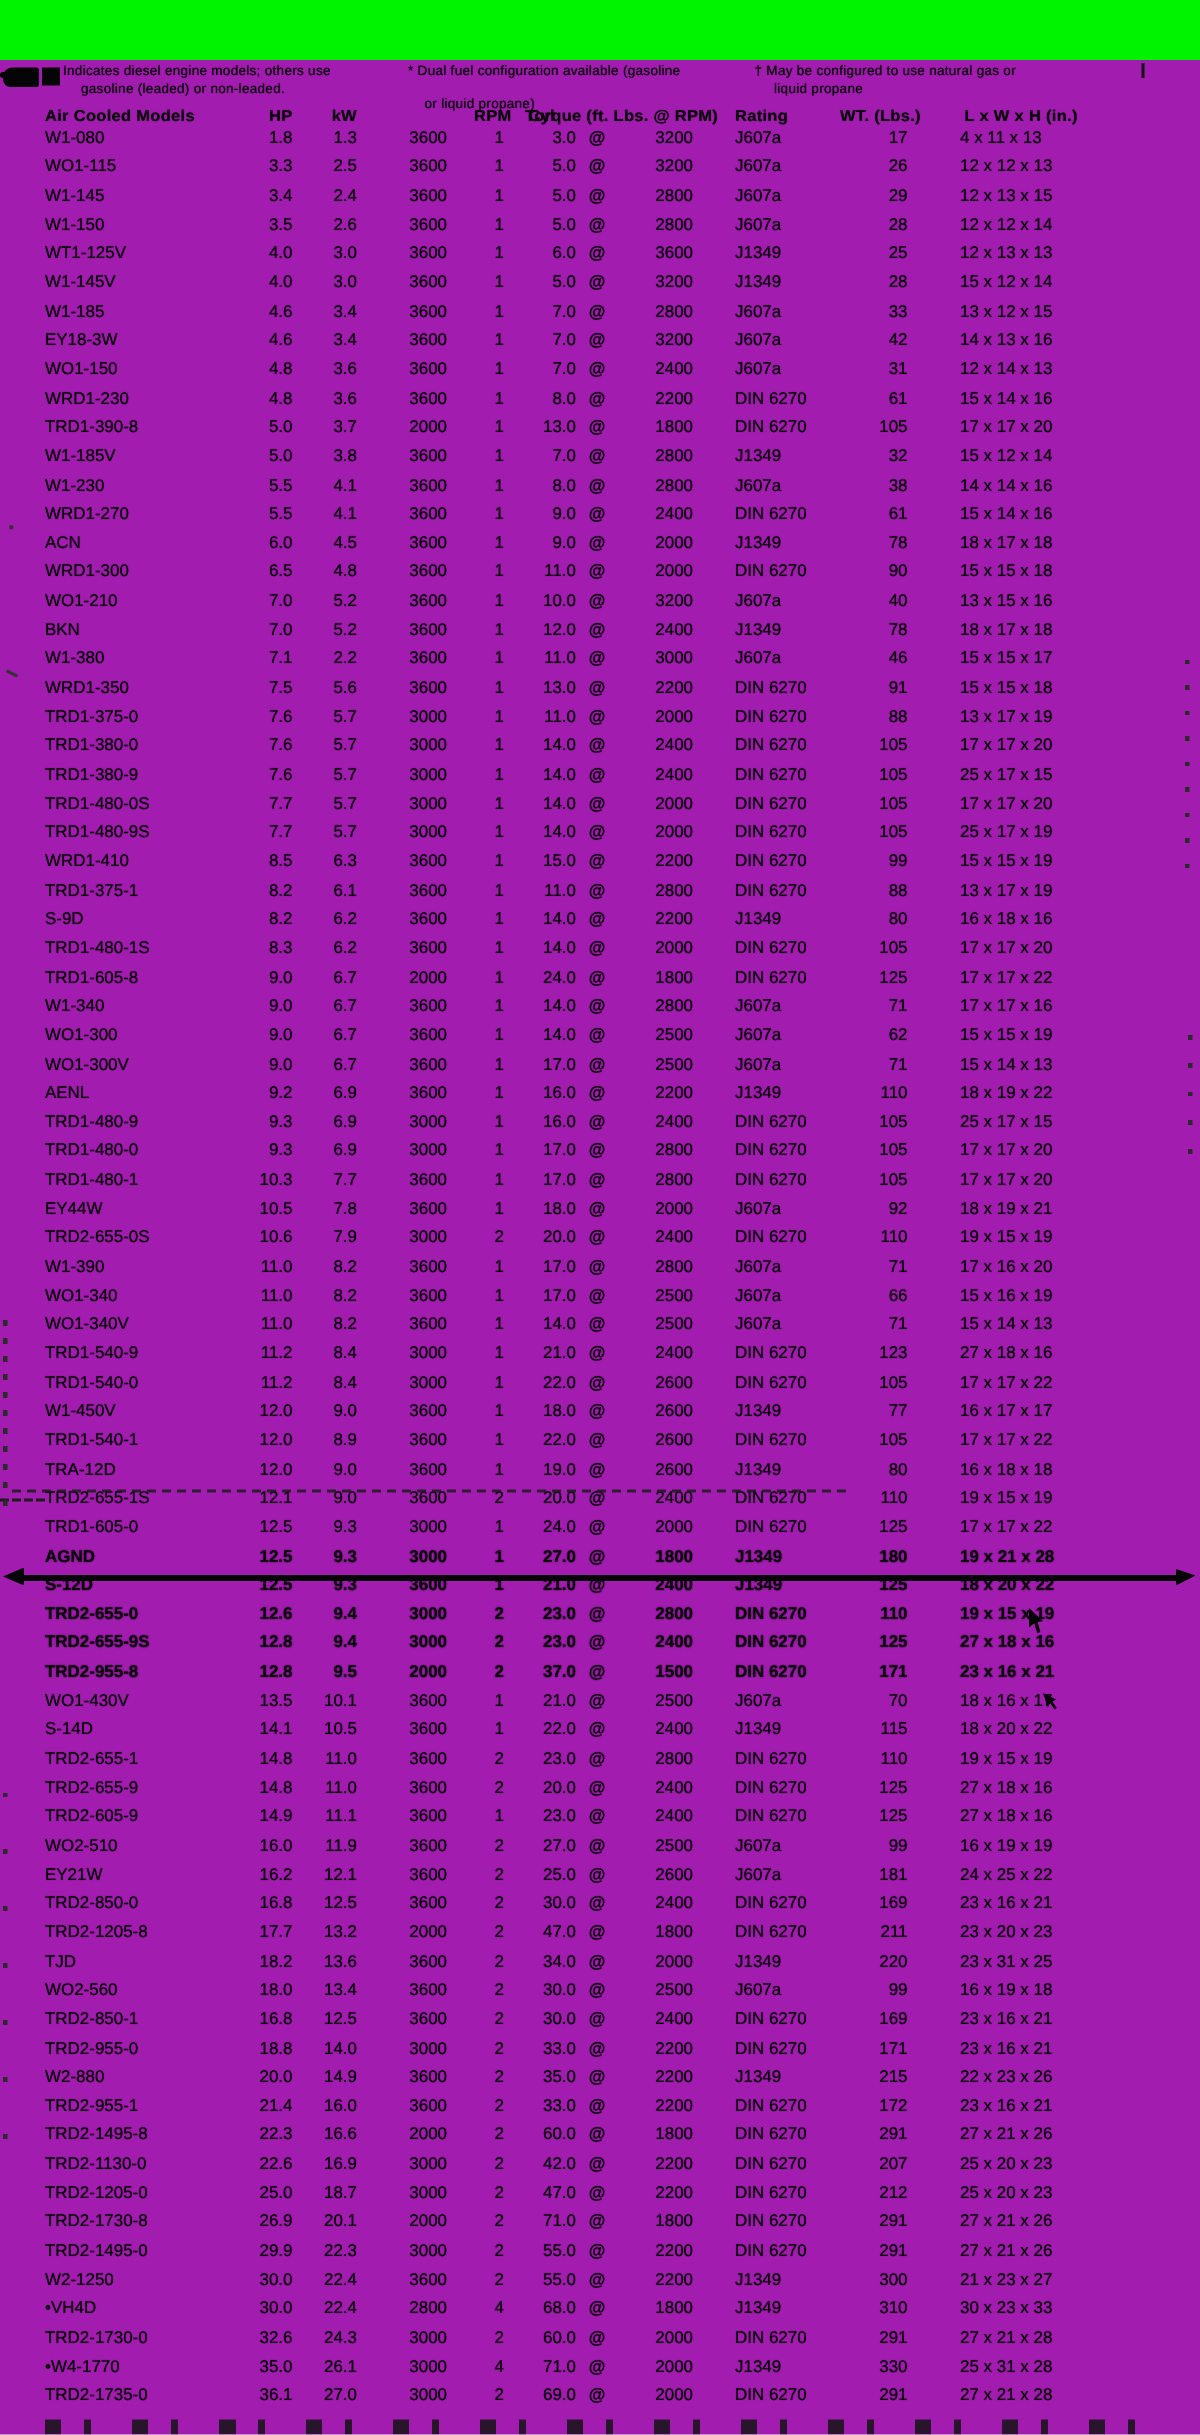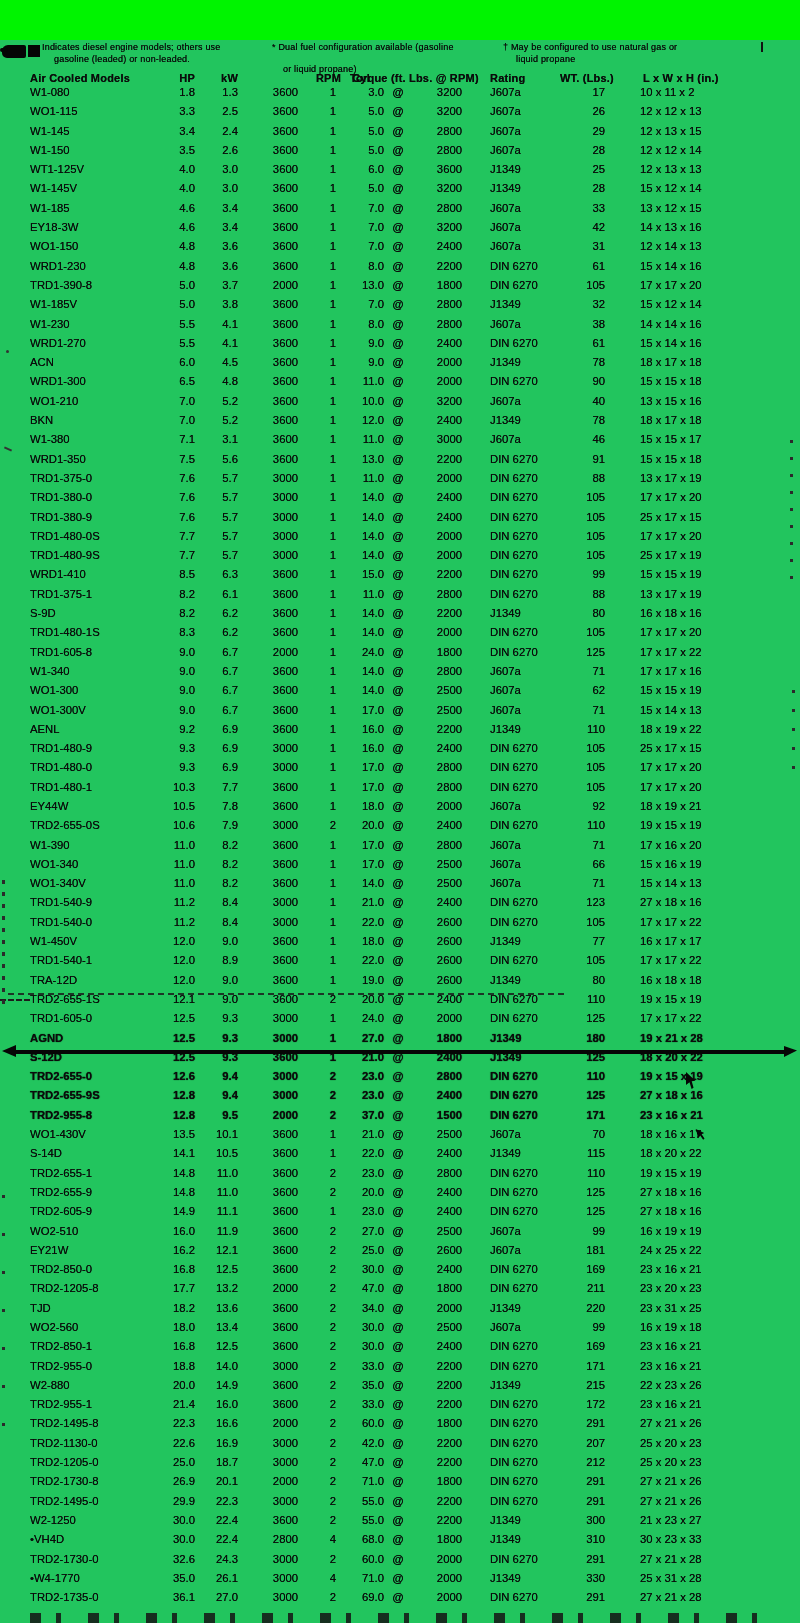--- a/index.html
+++ b/index.html
@@ -1,18 +1,18 @@
 <!DOCTYPE html>
 <html><head>
 <meta charset="utf-8">
 <style>
   html,body{margin:0;padding:0;background:#e8e8e8;}
   .page{
     position:relative;width:800px;height:1623px;margin:0 auto;
-    background:#22c55e;overflow:hidden;
+    background:#a21caf;overflow:hidden;
     font-family:"Liberation Sans","DejaVu Sans",sans-serif;
     color:#0b0b0b;
   }
   .scan-ink{text-shadow:0 0 .6px rgba(0,0,0,.8);}
   .green-bar{position:absolute;top:0;left:0;width:800px;height:40px;}
   
   .hand-marker{position:absolute;top:45px;left:2px;width:24px;height:13px;background:#050505;border-radius:6px 2px 2px 5px;}
   .hand-marker:before{content:"";position:absolute;left:-2px;top:3px;width:8px;height:4px;background:#050505;border-radius:2px;}
   .legend-square{position:absolute;top:45px;left:28px;width:12px;height:12px;background:#050505;}
   .fn{position:absolute;font-size:9px;line-height:11px;white-space:nowrap;letter-spacing:.2px;}
@@ -99,21 +99,21 @@
       <span class="cell c-model">W1-080</span>
       <span class="cell c-hp">1.8</span>
       <span class="cell c-kw">1.3</span>
       <span class="cell c-rpm">3600</span>
       <span class="cell c-cyl">1</span>
       <span class="cell c-tq">3.0</span>
       <span class="cell c-at">@</span>
       <span class="cell c-trpm">3200</span>
       <span class="cell c-rating">J607a</span>
       <span class="cell c-wt">17</span>
-      <span class="cell c-dims">10 x 11 x 2</span>
+      <span class="cell c-dims">4 x 11 x 13</span>
     </div>
 
     <div class="row">
       <span class="cell c-model">WO1-115</span>
       <span class="cell c-hp">3.3</span>
       <span class="cell c-kw">2.5</span>
       <span class="cell c-rpm">3600</span>
       <span class="cell c-cyl">1</span>
       <span class="cell c-tq">5.0</span>
       <span class="cell c-at">@</span>
@@ -343,21 +343,21 @@
       <span class="cell c-at">@</span>
       <span class="cell c-trpm">2400</span>
       <span class="cell c-rating">J1349</span>
       <span class="cell c-wt">78</span>
       <span class="cell c-dims">18 x 17 x 18</span>
     </div>
 
     <div class="row">
       <span class="cell c-model">W1-380</span>
       <span class="cell c-hp">7.1</span>
-      <span class="cell c-kw">3.1</span>
+      <span class="cell c-kw">2.2</span>
       <span class="cell c-rpm">3600</span>
       <span class="cell c-cyl">1</span>
       <span class="cell c-tq">11.0</span>
       <span class="cell c-at">@</span>
       <span class="cell c-trpm">3000</span>
       <span class="cell c-rating">J607a</span>
       <span class="cell c-wt">46</span>
       <span class="cell c-dims">15 x 15 x 17</span>
     </div>
 

